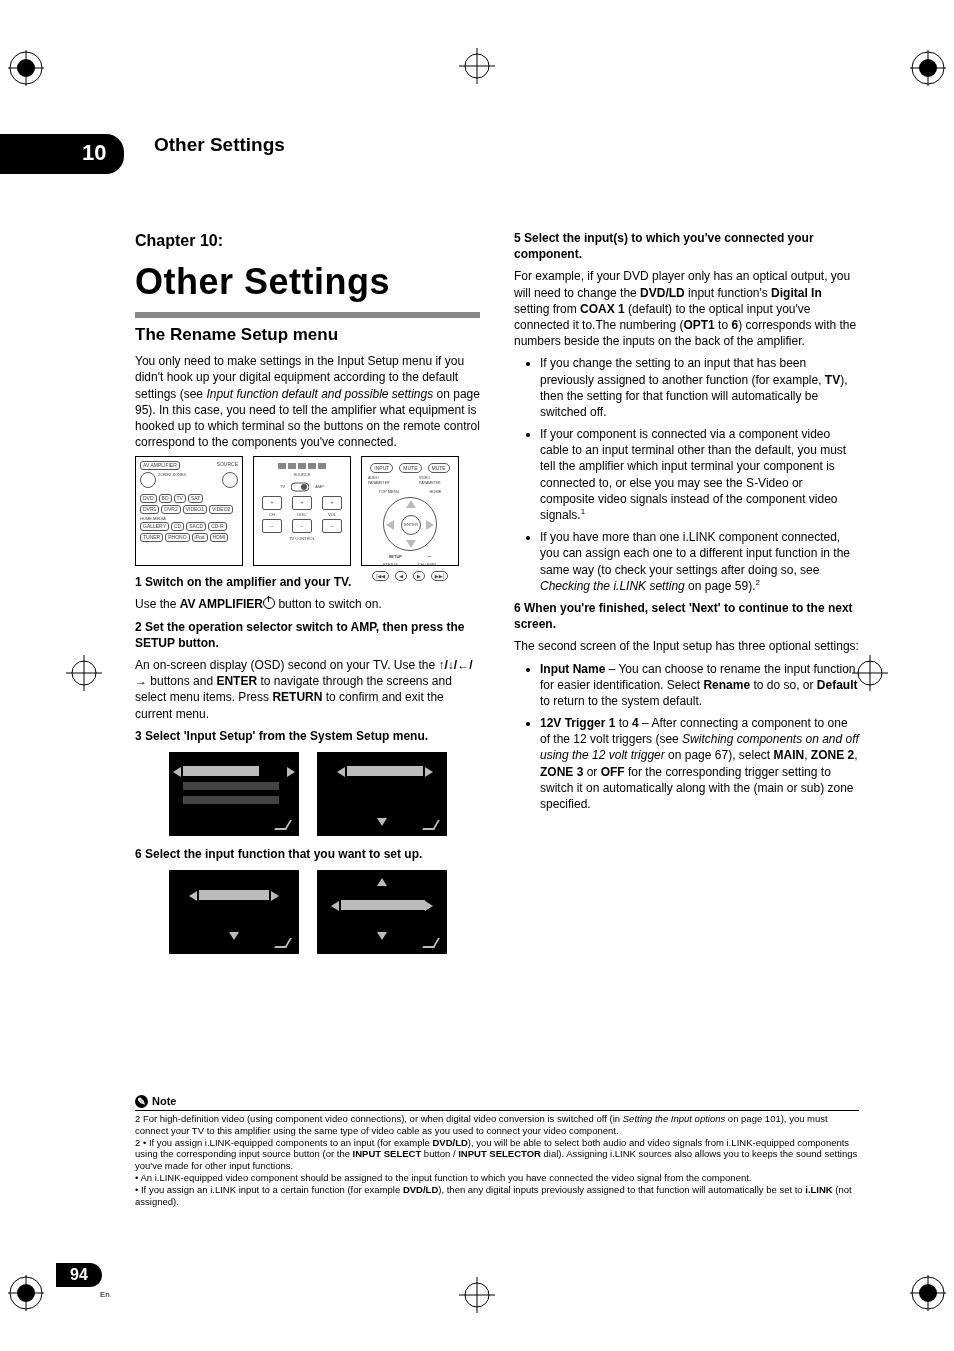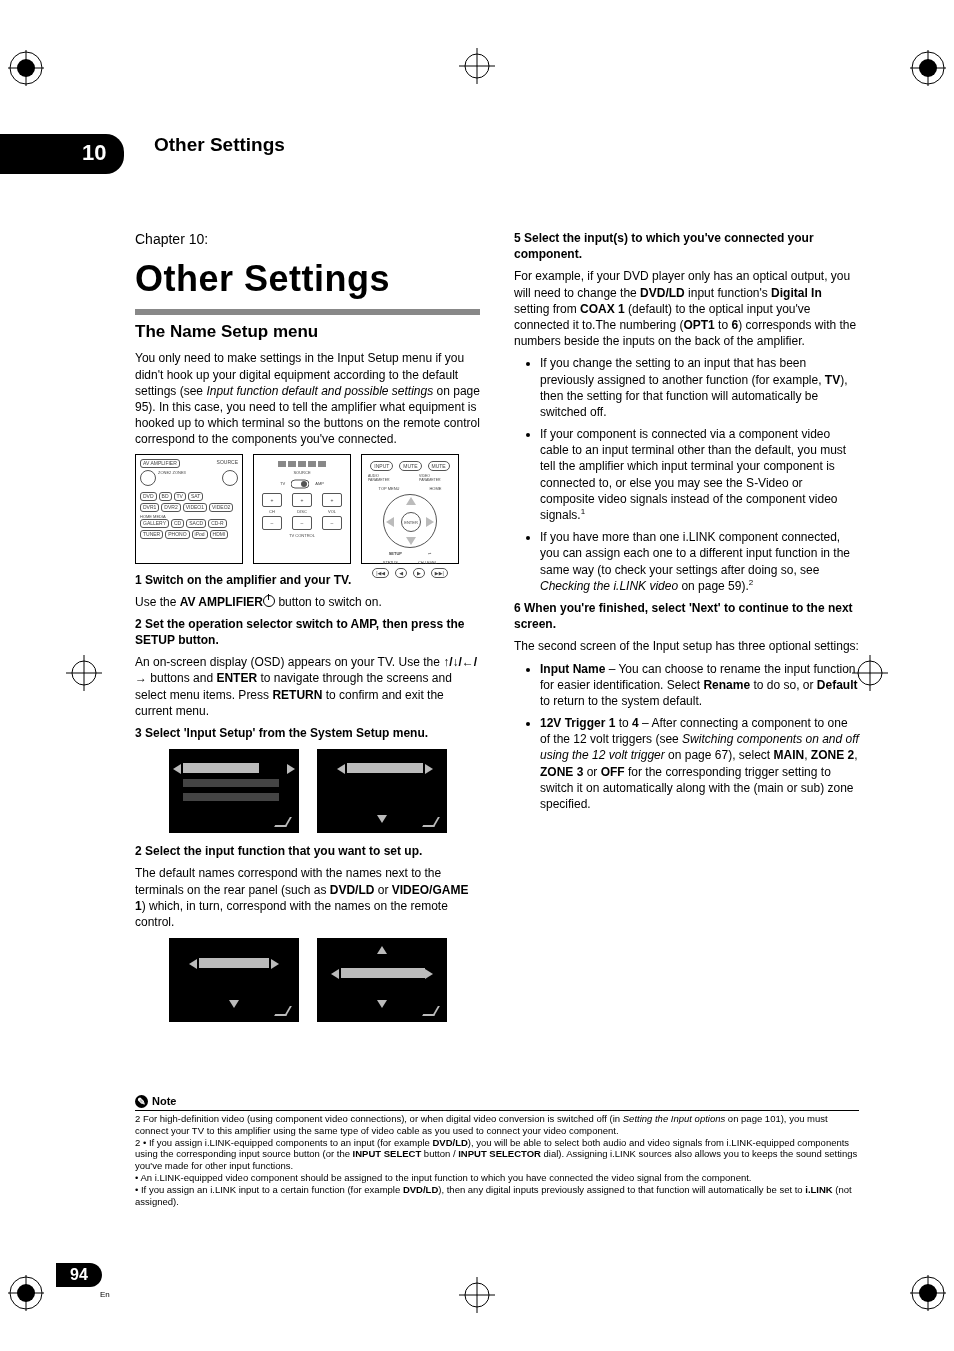--- a/index.html
+++ b/index.html
@@ -21,21 +21,21 @@
   
   .chapter-tab{position:absolute;top:134px;left:0;background:#000;color:#fff;font-weight:bold;font-size:22px;padding:6px 18px 8px 82px;border-top-right-radius:18px;border-bottom-right-radius:18px;}
   .header-row{position:absolute;top:134px;left:140px;right:70px;display:flex;align-items:center;}
   .header-title{font-weight:bold;font-size:19px;color:#000;margin-left:14px;white-space:nowrap;}
   .header-line{position:absolute;top:136px;left:140px;right:70px;height:32px;border:1px solid #000;border-left:none;border-top-left-radius:0;border-top-right-radius:16px;border-bottom-right-radius:16px;border-bottom-left-radius:0;z-index:-1;}
 
   
   .content{position:absolute;top:230px;left:135px;right:95px;display:flex;gap:34px;}
   .col{flex:1;font-size:12px;line-height:1.35;}
   .col p{margin:0 0 6px 0;}
-  .chapter-label{font-size:14px;font-weight:normal;margin:0 0 2px 0;}
+  .chapter-label{font-size:16px;font-weight:bold;margin:0 0 2px 0;}
   .chapter-big{font-size:36px;font-weight:900;margin:0 0 18px 0;letter-spacing:.5px;}
   .topbar{height:6px;background:#888;margin-bottom:6px;}
   .h2{font-size:17px;font-weight:900;margin:0 0 4px 0;}
   .step{font-weight:bold;}
   .italic{font-style:italic;}
   .bold{font-weight:bold;}
   ul.bul{margin:1px 0 6px 0;padding-left:26px;}
   ul.bul li{margin-bottom:6px;}
 
   
@@ -153,21 +153,21 @@
   <div class="header-row">
     <div class="header-title">Other Settings</div>
   </div>
 
   <div class="content">
 
     <div class="col">
       <p class="chapter-label">Chapter 10:</p>
       <p class="chapter-big">Other Settings</p>
       <div class="topbar"></div>
-      <p class="h2">The Name Setup menu</p>
+      <p class="h2">The Rename Setup menu</p>
       <p>
         <span>You only need to make settings in the Input Setup menu if you didn't hook up your digital equipment according to the default settings (see </span><span class="italic">Input function default and possible settings</span><span> on page 95). In this case, you need to tell the amplifier what equipment is hooked up to which terminal so the buttons on the remote control correspond to the components you've connected.</span>
       </p>
 
       <div class="diag">
         <div class="diag-box remote1">
           <div class="remote1-inner">
             <div class="r-row">
                 <span class="pill">AV AMPLIFIER</span>
                 <span style="flex:1"></span>
@@ -284,21 +284,21 @@
         </div>
       </div>
 
       <p class="step">1    Switch on the amplifier and your TV.</p>
       <p>
         <span>Use the </span><span class="bold">AV AMPLIFIER</span><span class="pwr-icon"></span><span> button to switch on.</span>
       </p>
 
       <p class="step">2    Set the operation selector switch to AMP, then press the SETUP button.</p>
       <p>
-        <span>An on-screen display (OSD) appears on your TV. Use the </span><span class="bold">↑/↓/←/→</span><span> buttons and </span><span class="bold">ENTER</span><span> to navigate through the screens and select menu items. Press </span><span class="bold">RETURN</span><span> to confirm and exit the current menu.</span>
+        <span>An on-screen display (OSD) second on your TV. Use the </span><span class="bold">↑/↓/←/→</span><span> buttons and </span><span class="bold">ENTER</span><span> to navigate through the screens and select menu items. Press </span><span class="bold">RETURN</span><span> to confirm and exit the current menu.</span>
       </p>
 
       <p class="step">3    Select 'Input Setup' from the System Setup menu.</p>
       <div class="osd-row">
         <div class="osd">
           <div class="bar" style="top:14px;left:14px;width:76px;"></div>
           <div class="bar" style="top:30px;left:14px;width:96px;height:8px;background:#444"></div>
           <div class="bar" style="top:44px;left:14px;width:96px;height:8px;background:#444"></div>
           <div class="tri mini-arrow-l" style="top:15px;left:4px;"></div>
           <div class="tri mini-arrow-r" style="top:15px;right:4px;"></div>
@@ -306,24 +306,21 @@
         </div>
         <div class="osd">
           <div class="bar" style="top:14px;left:30px;width:76px;"></div>
           <div class="tri mini-arrow-l" style="top:15px;left:20px;"></div>
           <div class="tri mini-arrow-r" style="top:15px;right:14px;"></div>
           <div class="tri mini-arrow-d" style="bottom:10px;left:60px;"></div>
           <div class="corner" style="bottom:6px;right:10px;"></div>
         </div>
       </div>
 
-      <p class="step">2    Select the input function that you want to set up.</p>
-      <p>
-        <span>The default names correspond with the names next to the terminals on the rear panel (such as </span><span class="bold">DVD/LD</span><span> or </span><span class="bold">VIDEO/GAME 1</span><span>) which, in turn, correspond with the names on the remote control.</span>
-      </p>
+      <p class="step">6    Select the input function that you want to set up.</p>
       <div class="osd-row">
         <div class="osd">
           <div class="bar" style="top:20px;left:30px;width:70px;"></div>
           <div class="tri mini-arrow-l" style="top:21px;left:20px;"></div>
           <div class="tri mini-arrow-r" style="top:21px;right:20px;"></div>
           <div class="tri mini-arrow-d" style="bottom:14px;left:60px;"></div>
           <div class="corner" style="bottom:6px;right:10px;"></div>
         </div>
         <div class="osd">
           <div class="tri mini-arrow-u" style="top:8px;left:60px;"></div>
@@ -337,21 +334,21 @@
     </div>
 
     <div class="col">
       <p class="step">5    Select the input(s) to which you've connected your component.</p>
       <p>
         <span>For example, if your DVD player only has an optical output, you will need to change the </span><span class="bold">DVD/LD</span><span> input function's </span><span class="bold">Digital In</span><span> setting from </span><span class="bold">COAX 1</span><span> (default) to the optical input you've connected it to.The numbering (</span><span class="bold">OPT1</span><span> to </span><span class="bold">6</span><span>) corresponds with the numbers beside the inputs on the back of the amplifier.</span>
       </p>
       <ul class="bul">
         <li><span>If you change the setting to an input that has been previously assigned to another function (for example, </span><span class="bold">TV</span><span>), then the setting for that function will automatically be switched off.</span></li>
         <li><span>If your component is connected via a component video cable to an input terminal other than the default, you must tell the amplifier which input terminal your component is connected to, or else you may see the S-Video or composite video signals instead of the component video signals.</span><span class="sup">1</span></li>
-        <li><span>If you have more than one i.LINK component connected, you can assign each one to a different input function in the same way (to check your settings after doing so, see </span><span class="italic">Checking the i.LINK video</span><span> on page 59).</span><span class="sup">2</span></li>
+        <li><span>If you have more than one i.LINK component connected, you can assign each one to a different input function in the same way (to check your settings after doing so, see </span><span class="italic">Checking the i.LINK setting</span><span> on page 59).</span><span class="sup">2</span></li>
       </ul>
 
       <p class="step">6    When you're finished, select 'Next' to continue to the next screen.</p>
       <p>The second screen of the Input setup has three optional settings:</p>
       <ul class="bul">
         <li><span class="bold">Input Name</span><span> – You can choose to rename the input function for easier identification. Select </span><span class="bold">Rename</span><span> to do so, or </span><span class="bold">Default</span><span> to return to the system default.</span></li>
         <li><span class="bold">12V Trigger 1</span><span> to </span><span class="bold">4</span><span> – After connecting a component to one of the 12 volt triggers (see </span><span class="italic">Switching components on and off using the 12 volt trigger</span><span> on page 67), select </span><span class="bold">MAIN</span><span>, </span><span class="bold">ZONE 2</span><span>, </span><span class="bold">ZONE 3</span><span> or </span><span class="bold">OFF</span><span> for the corresponding trigger setting to switch it on automatically along with the (main or sub) zone specified.</span></li>
       </ul>
     </div>
   </div>

